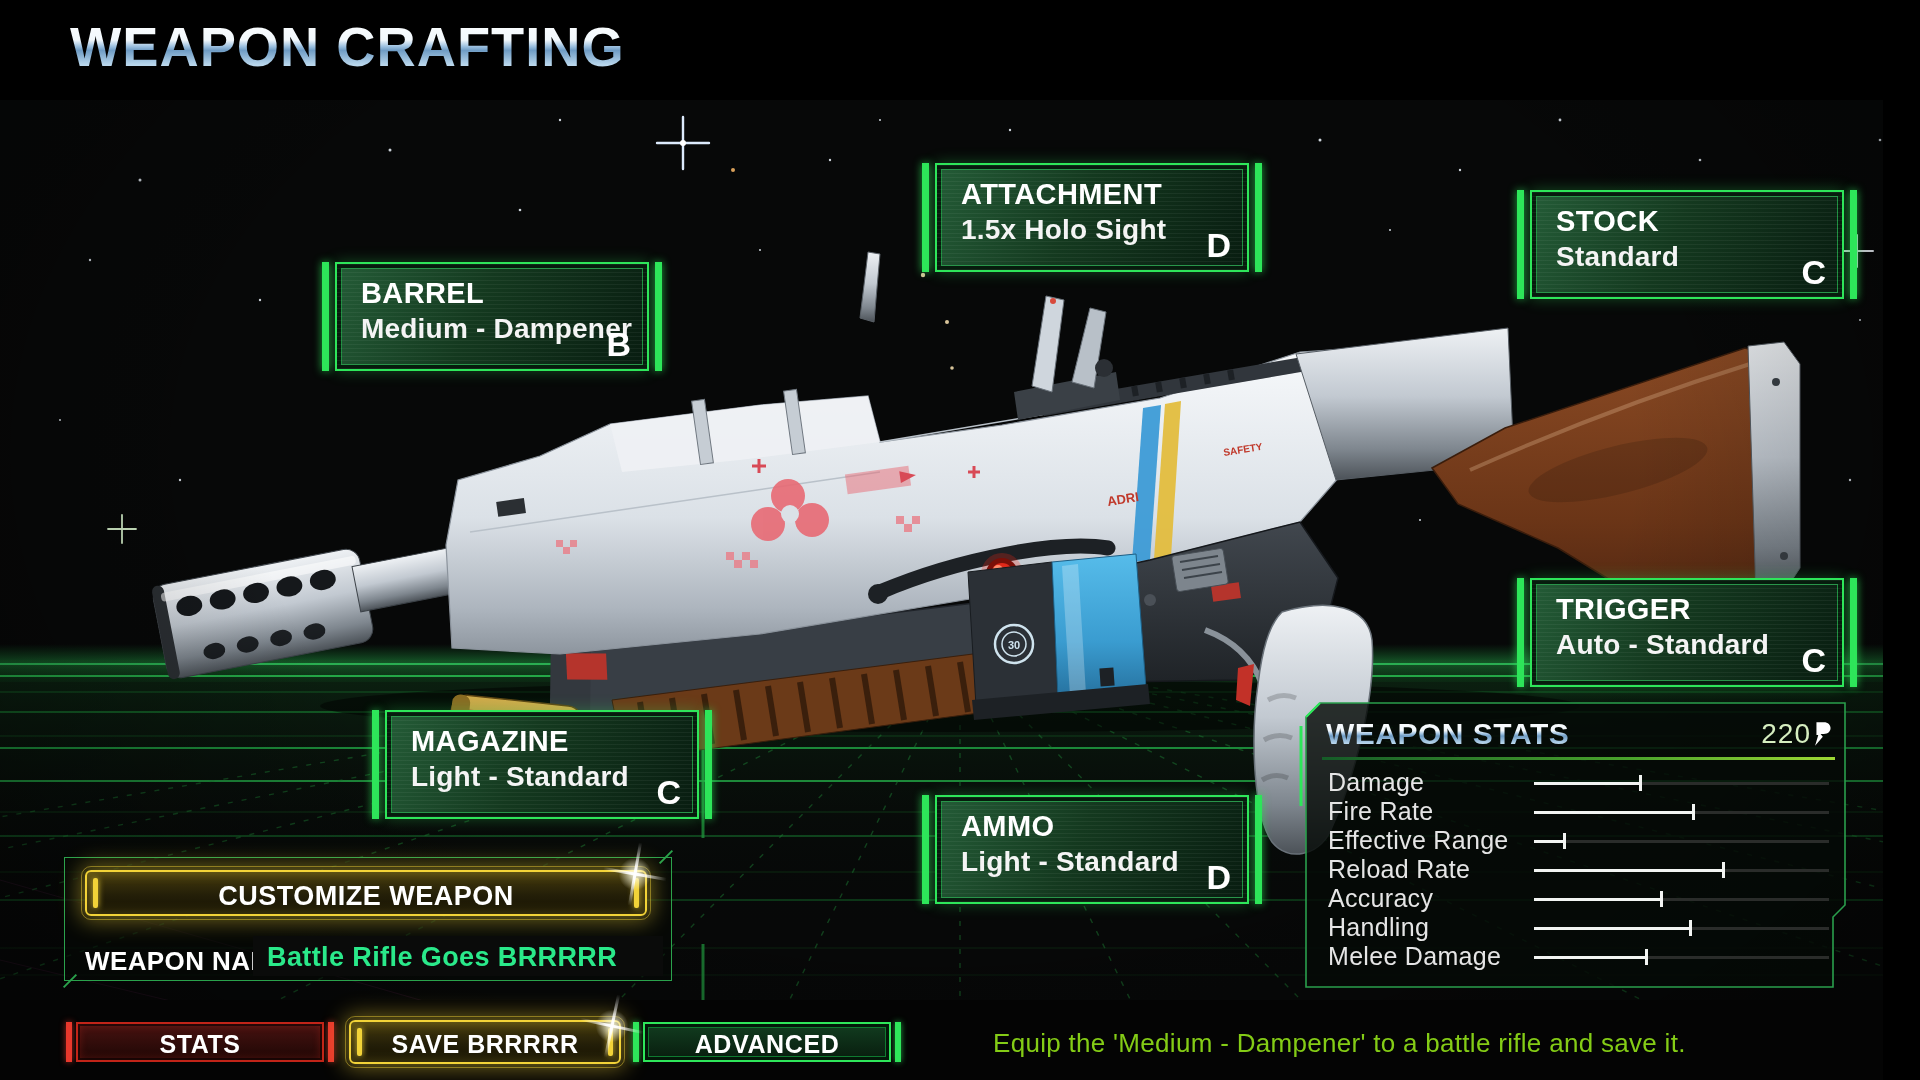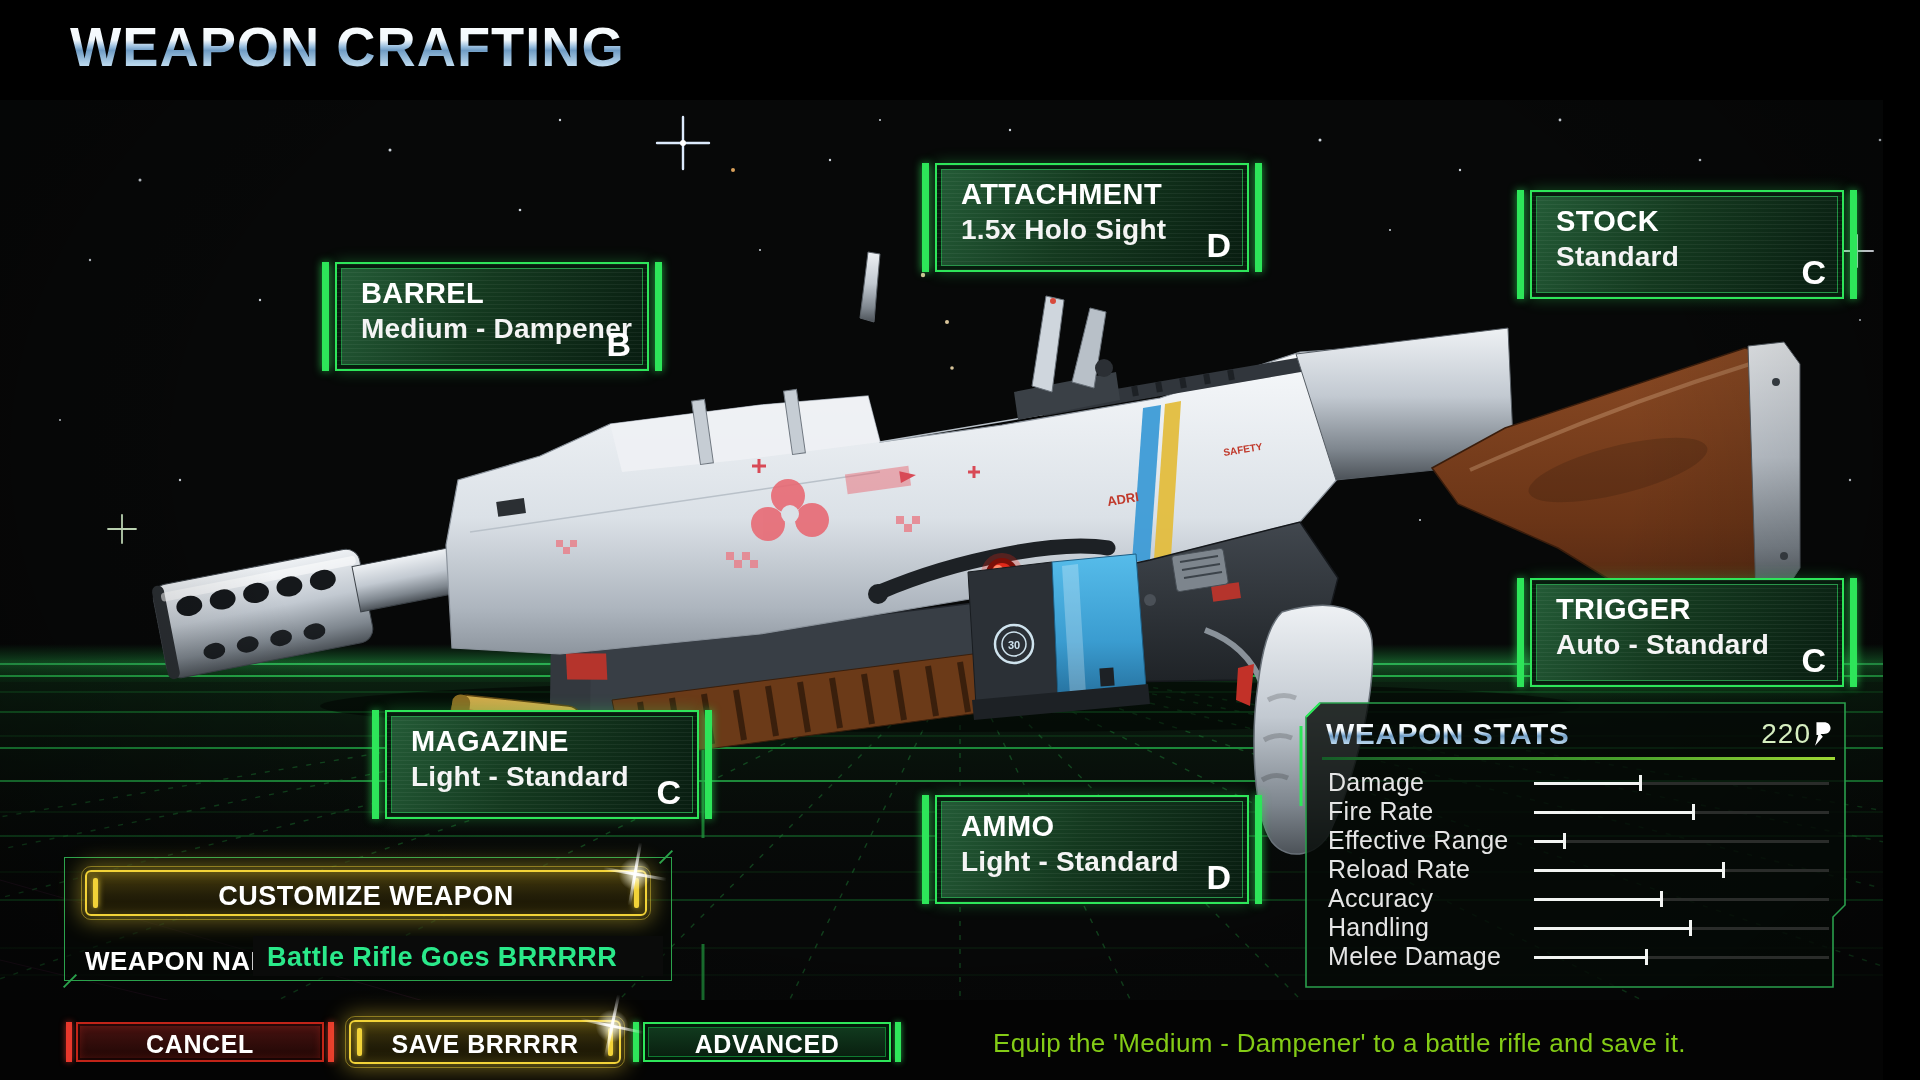--- a/index.html
+++ b/index.html
@@ -576,21 +576,21 @@
     <span class="flare" style="right:4px;top:-16px;transform:rotate(10deg)"></span>
     <div class="name-label">WEAPON NAME:</div>
     <div class="name-input">
       <span class="name-value">Battle Rifle Goes BRRRRR</span>
     </div>
   </div>
 
   <div class="footer">
     <div class="btn-row cancel-row">
       <span class="vbar"></span>
-      <button class="btn-core btn-cancel">CANCEL</button>
+      <button class="btn-core btn-cancel">STATS</button>
       <span class="vbar"></span>
     </div>
     <button class="btn-yellow btn-save">SAVE BRRRRR</button>
     <span class="flare" style="left:580px;top:-6px;transform:rotate(12deg)"></span>
     <div class="btn-row advanced-row">
       <span class="vbar"></span>
       <button class="btn-core btn-advanced">ADVANCED</button>
       <span class="vbar"></span>
     </div>
     <div class="hint">Equip the 'Medium - Dampener' to a battle rifle and save it.</div>

